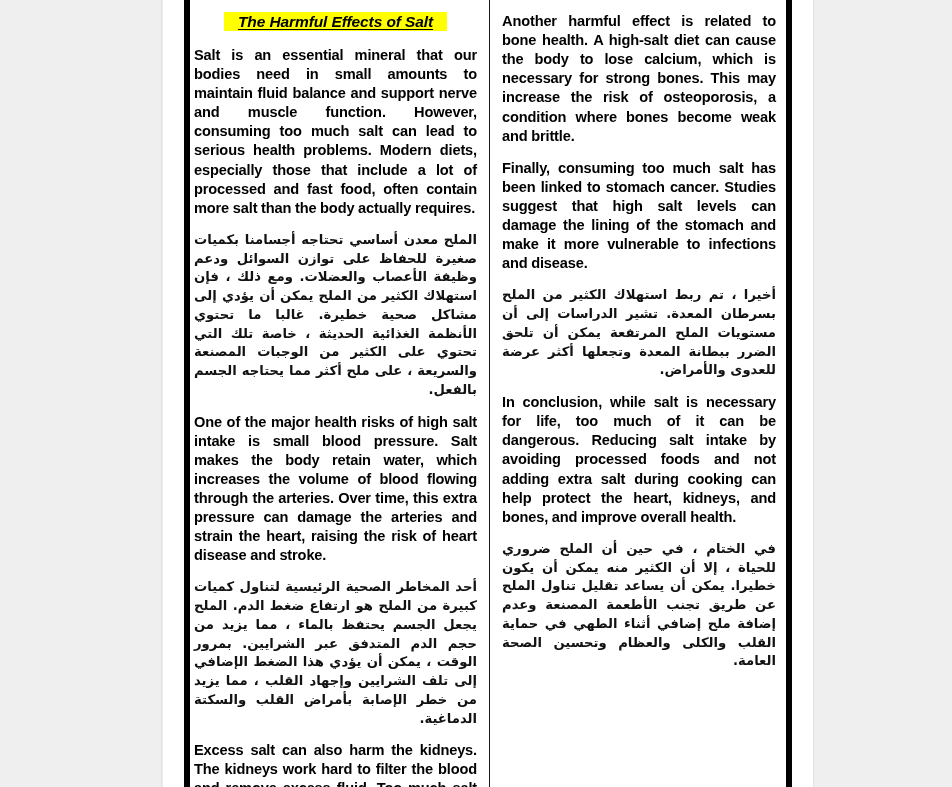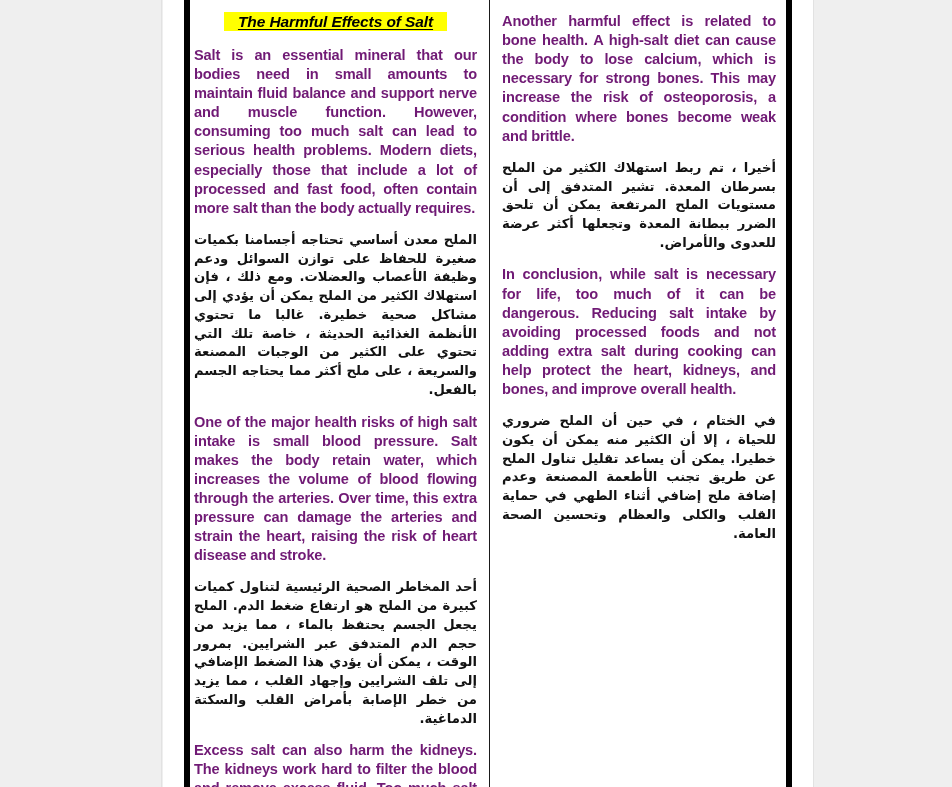--- a/index.html
+++ b/index.html
@@ -112,21 +112,21 @@
     white-space: nowrap;
   }
 
   
   p.en {
     margin: 0 0 13px 0;
     font-family: "Liberation Sans", sans-serif;
     font-weight: bold;
     font-size: 14.6px;
     line-height: 1.31;
-    color: #701a75;
+    color: #000000;
     text-align: justify;
     text-justify: inter-word;
     word-spacing: -0.2px;
     letter-spacing: -0.15px;
   }
 
   
   p.ar {
     margin: 0 0 13px 0;
     direction: rtl;
@@ -173,22 +173,23 @@
 
         <p class="en">Excess salt can also harm the kidneys. The kidneys work hard to filter the blood and remove excess fluid. Too much salt can overload the kidneys, leading to kidney disease and, in severe cases, kidney failure.</p>
 
       </div>
 
       <div class="col col-right">
 
         <p class="en">Another harmful effect is related to bone health. A high-salt diet can cause the body to lose calcium, which is necessary for strong bones. This may increase the risk of osteoporosis, a condition where bones become weak and brittle.</p>
 
 
+        <p class="en">Finally, consuming too much salt has been linked to stomach cancer. Studies suggest that high salt levels can damage the lining of the stomach and make it more vulnerable to infections and disease.</p>
 
-        <p class="ar">أخيرا ، تم ربط استهلاك الكثير من الملح بسرطان المعدة. تشير المتدفق إلى أن مستويات الملح المرتفعة يمكن أن تلحق الضرر ببطانة المعدة وتجعلها أكثر عرضة للعدوى والأمراض.</p>
+        <p class="ar">أخيرا ، تم ربط استهلاك الكثير من الملح بسرطان المعدة. تشير الدراسات إلى أن مستويات الملح المرتفعة يمكن أن تلحق الضرر ببطانة المعدة وتجعلها أكثر عرضة للعدوى والأمراض.</p>
 
         <p class="en">In conclusion, while salt is necessary for life, too much of it can be dangerous. Reducing salt intake by avoiding processed foods and not adding extra salt during cooking can help protect the heart, kidneys, and bones, and improve overall health.</p>
 
         <p class="ar">في الختام ، في حين أن الملح ضروري للحياة ، إلا أن الكثير منه يمكن أن يكون خطيرا. يمكن أن يساعد تقليل تناول الملح عن طريق تجنب الأطعمة المصنعة وعدم إضافة ملح إضافي أثناء الطهي في حماية القلب والكلى والعظام وتحسين الصحة العامة.</p>
 
       </div>
 
     </div>
   </div>
 </div>

